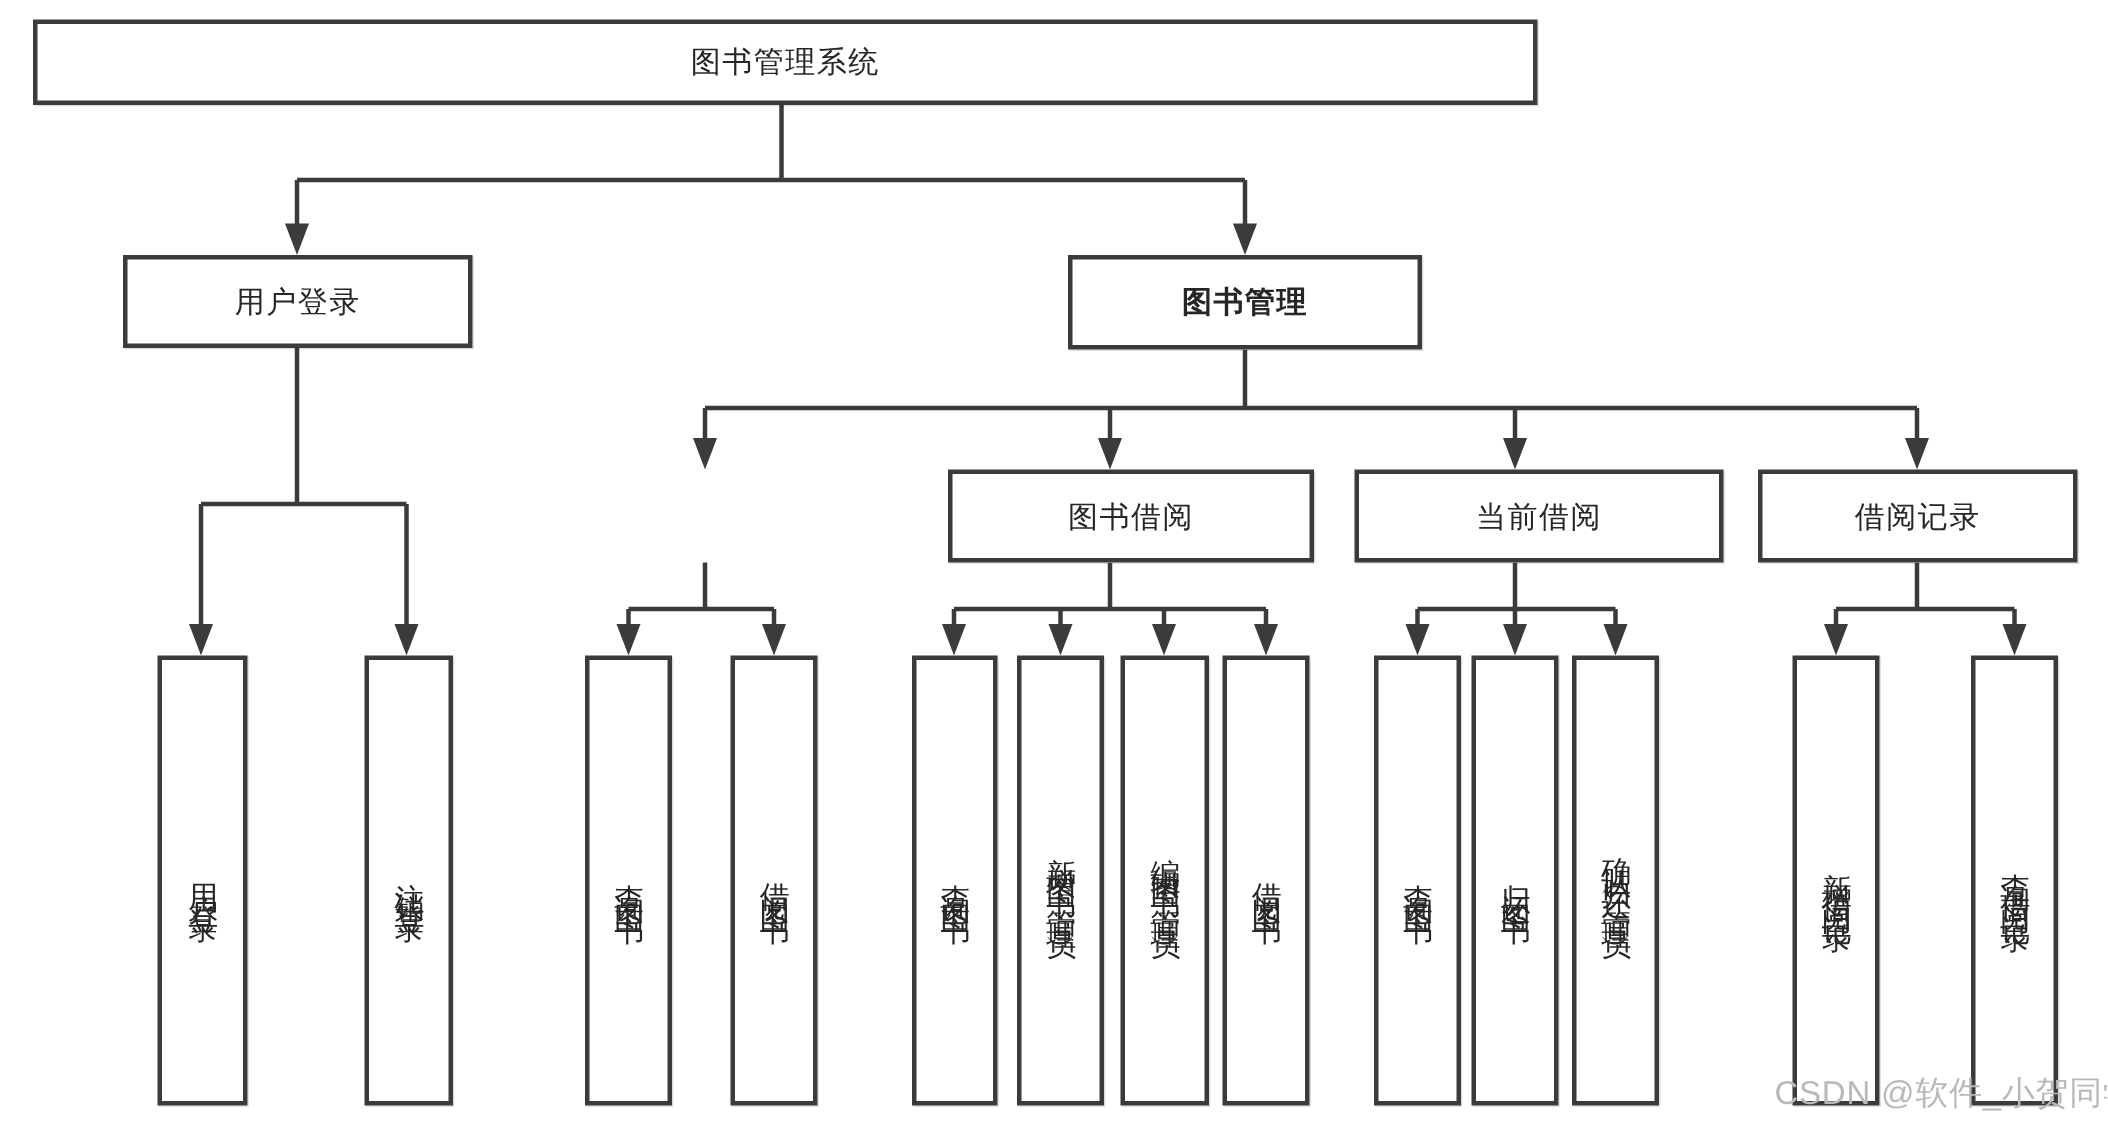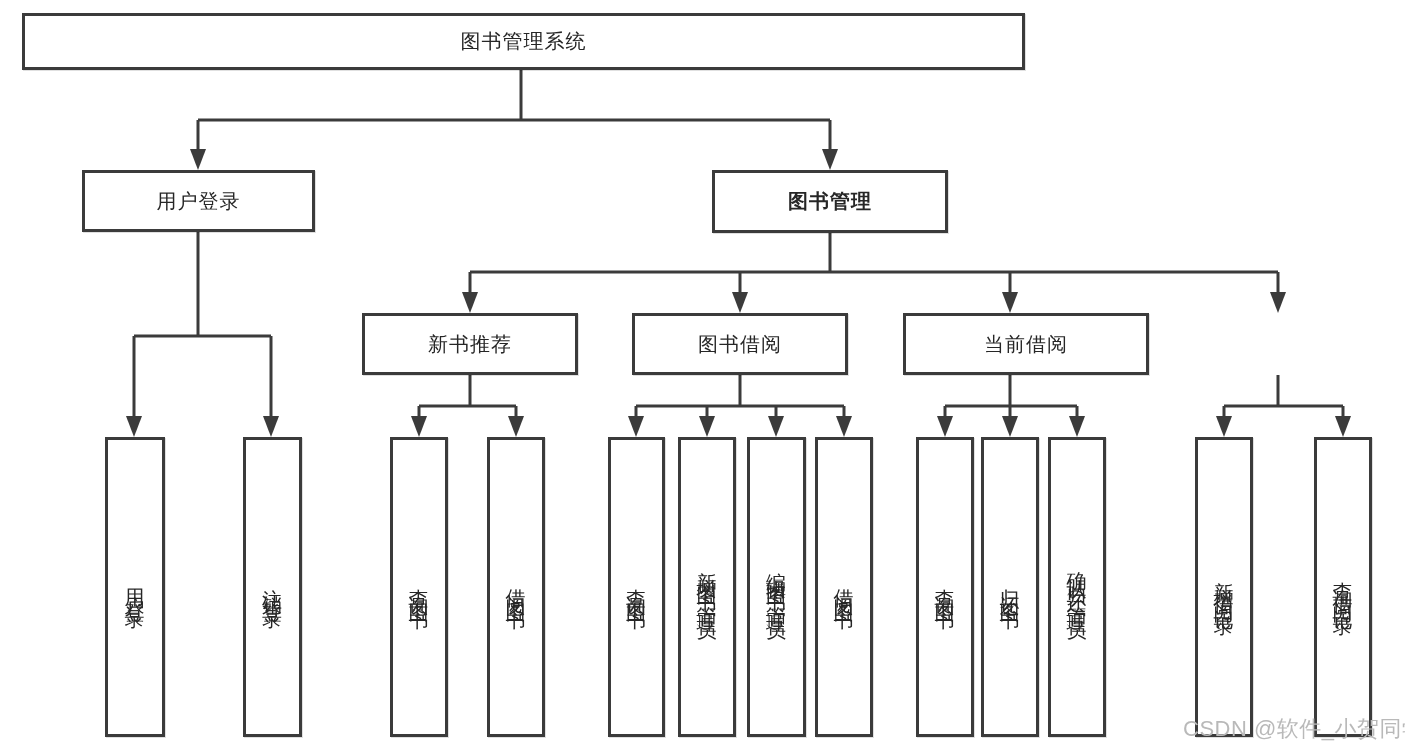--- a/index.html
+++ b/index.html
@@ -127,23 +127,23 @@
       <polygon points="1216,416 1232,416 1224,437"></polygon>
       <polygon points="1335,416 1351,416 1343,437"></polygon>
     </g>
   </svg>
 
   <div class="box hbox" style="left:22px; top:13px; width:1003px; height:57px;">图书管理系统</div>
 
   <div class="box hbox" style="left:82px; top:170px; width:233px; height:62px;">用户登录</div>
   <div class="box hbox" style="left:712px; top:170px; width:236px; height:63px;font-weight:bold;">图书管理</div>
 
-  <div class="box hbox" style="left:362px; top:313px; width:216px; height:62px;">新书推荐</div>
-  <div class="box hbox" style="left:632px; top:313px; width:216px; height:62px;">图书借阅</div>
+  <div class="box hbox" style="left:632px; top:313px; width:244px; height:62px;">图书借阅</div>
   <div class="box hbox" style="left:903px; top:313px; width:246px; height:62px;">当前借阅</div>
+  <div class="box hbox" style="left:1172px; top:313px; width:213px; height:62px;">借阅记录</div>
 
   <div class="box vbox leaf" style="left:105px; width:60px;">
     <span>用户登录</span>
   </div>
   <div class="box vbox leaf" style="left:243px; width:59px;">
     <span>注销登录</span>
   </div>
   <div class="box vbox leaf" style="left:390px; width:58px;">
     <span>查询图书</span>
   </div>

